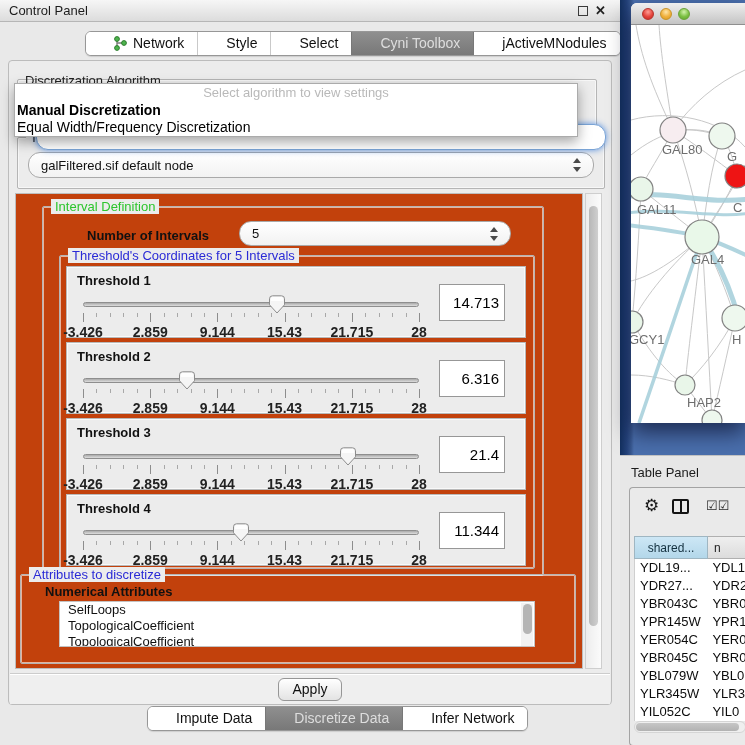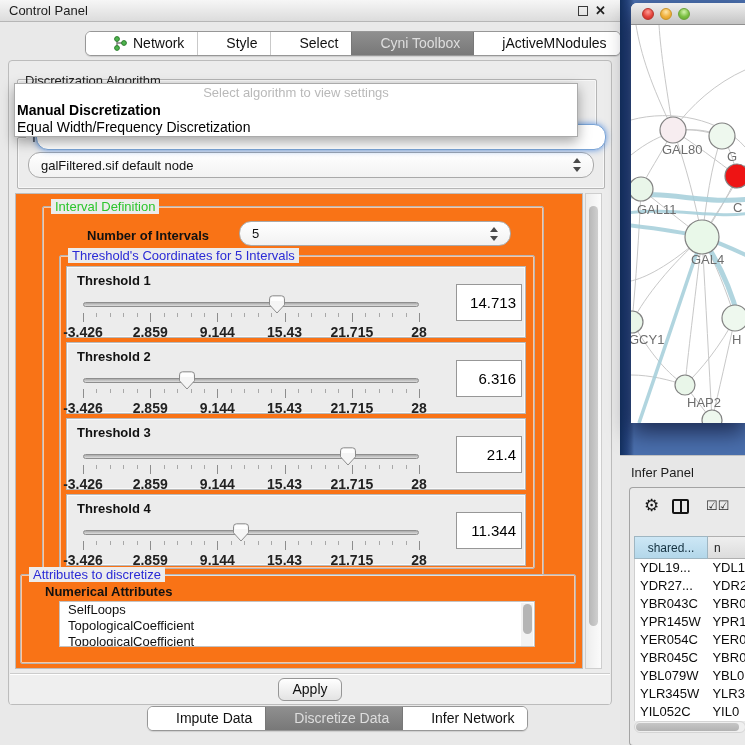--- a/index.html
+++ b/index.html
@@ -54,21 +54,21 @@
   .combo .spin { position:absolute; right:11px; top:50%; transform:translateY(-50%); width:9px; height:14px; }
   .combo .spin::before, .combo .spin::after { content:""; position:absolute; left:0; border-left:4.5px solid transparent; border-right:4.5px solid transparent; }
   .combo .spin::before { top:0; border-bottom:5px solid #4a4a4a; }
   .combo .spin::after  { bottom:0; border-top:5px solid #4a4a4a; }
 
   .tabledata-group { left:8px; top:76px; width:588px; height:52px; }
   .tabledata-combo { left:10px; top:14px; width:566px; height:26px; }
 
   
   .viewport { position:absolute; left:6px; top:132px; width:568px; height:476px;
-    border:1px solid #bdbdbd; background:#f97316; overflow:hidden; }
+    border:1px solid #bdbdbd; background:#c2410c; overflow:hidden; }
   .vscroll { position:absolute; left:576px; top:132px; width:17px; height:476px;
     background:linear-gradient(90deg,#ededed,#fbfbfb); border:1px solid #cecece; }
   .vscroll .thumb { position:absolute; left:3px; top:12px; width:9px; height:420px;
     background:linear-gradient(90deg,#b7b7b7,#cfcfcf); border-radius:5px; }
 
   .interval-group { left:26px; top:12px; width:502px; height:370px; }
   .noi-label { position:absolute; left:44px; top:21px; font-size:13px; font-weight:bold; color:#111; }
   .noi-combo { left:196px; top:14px; width:272px; height:25px; }
 
   .thresh-group { left:16px; top:48px; width:476px; height:314px; }
@@ -77,21 +77,21 @@
     border:1px solid #b9b9b9; box-shadow:inset 0 0 0 1px rgba(255,255,255,0.7); }
   .th-label { position:absolute; left:10px; top:6px; font-size:13px; font-weight:bold; color:#111; }
   .th-sliderzone { position:absolute; left:16px; top:26px; width:336px; height:44px; }
   .th-track { position:absolute; left:0; top:9px; width:336px; height:5px; border-radius:3px;
     background:linear-gradient(#a9a9a9,#dedede); border:1px solid #8e8e8e; }
   .sl-handle { position:absolute; top:2px; }
   .th-ticks { position:absolute; left:0; top:20px; width:336px; height:9px; }
   .th-ticks i { position:absolute; width:1px; background:#8d8d8d; top:0; }
   .th-scale { position:absolute; left:0; top:31px; width:336px; height:12px; }
   .th-scale span { position:absolute; transform:translateX(-50%); font-size:14px; font-weight:bold; color:#222; white-space:nowrap; }
-  .th-value { position:absolute; left:389px; top:17px; width:66px; height:37px; background:#fff;
+  .th-value { position:absolute; left:372px; top:17px; width:66px; height:37px; background:#fff;
     border:1px solid #979797; font-size:15px; color:#000; text-align:right; padding:9px 5px 0 0; }
 
   .attr-group { left:4px; top:380px; width:556px; height:90px; }
   .attr-sub { position:absolute; left:24px; top:9px; font-size:13px; font-weight:bold; color:#111; }
   .attr-list { position:absolute; left:38px; top:26px; width:476px; height:46px; background:#fff;
     border:1px solid #c3c3c3; overflow:hidden; }
   .attr-item { height:16px; line-height:16px; font-size:13px; color:#111; padding-left:8px; }
   .attr-scroll { position:absolute; right:1px; top:1px; width:12px; height:44px; background:#f2f2f2; }
   .attr-scroll .thumb { position:absolute; left:1.5px; top:1px; width:9px; height:30px; border-radius:5px; background:#b5b5b5; }
 
@@ -500,21 +500,21 @@
             <text x="102" y="187" font-size="13" fill="#6e6e6e">C</text>
             <text x="6" y="189" font-size="13" fill="#6e6e6e">GAL11</text>
             <text x="60" y="239" font-size="13" fill="#6e6e6e">GAL4</text>
             <text x="-2" y="319" font-size="13" fill="#6e6e6e">GCY1</text>
             <text x="101" y="319" font-size="13" fill="#6e6e6e">H</text>
             <text x="56" y="382" font-size="13" fill="#6e6e6e">HAP2</text>
           </svg></div>
     </div>
 
     <div class="table-section">
-      <div class="tp-title">Infer Panel</div>
+      <div class="tp-title">Table Panel</div>
       <div class="tp-inner">
         <div class="tp-toolbar">
           <span class="gear-ic">⚙</span>
           <span class="cols-ic"></span>
           <span class="checks-ic">☑☑</span>
         </div>
         <div class="tp-table">
           <div class="tp-hrow">
             <div class="tp-hcell c1">shared...</div>
             <div class="tp-hcell c2">n</div>

